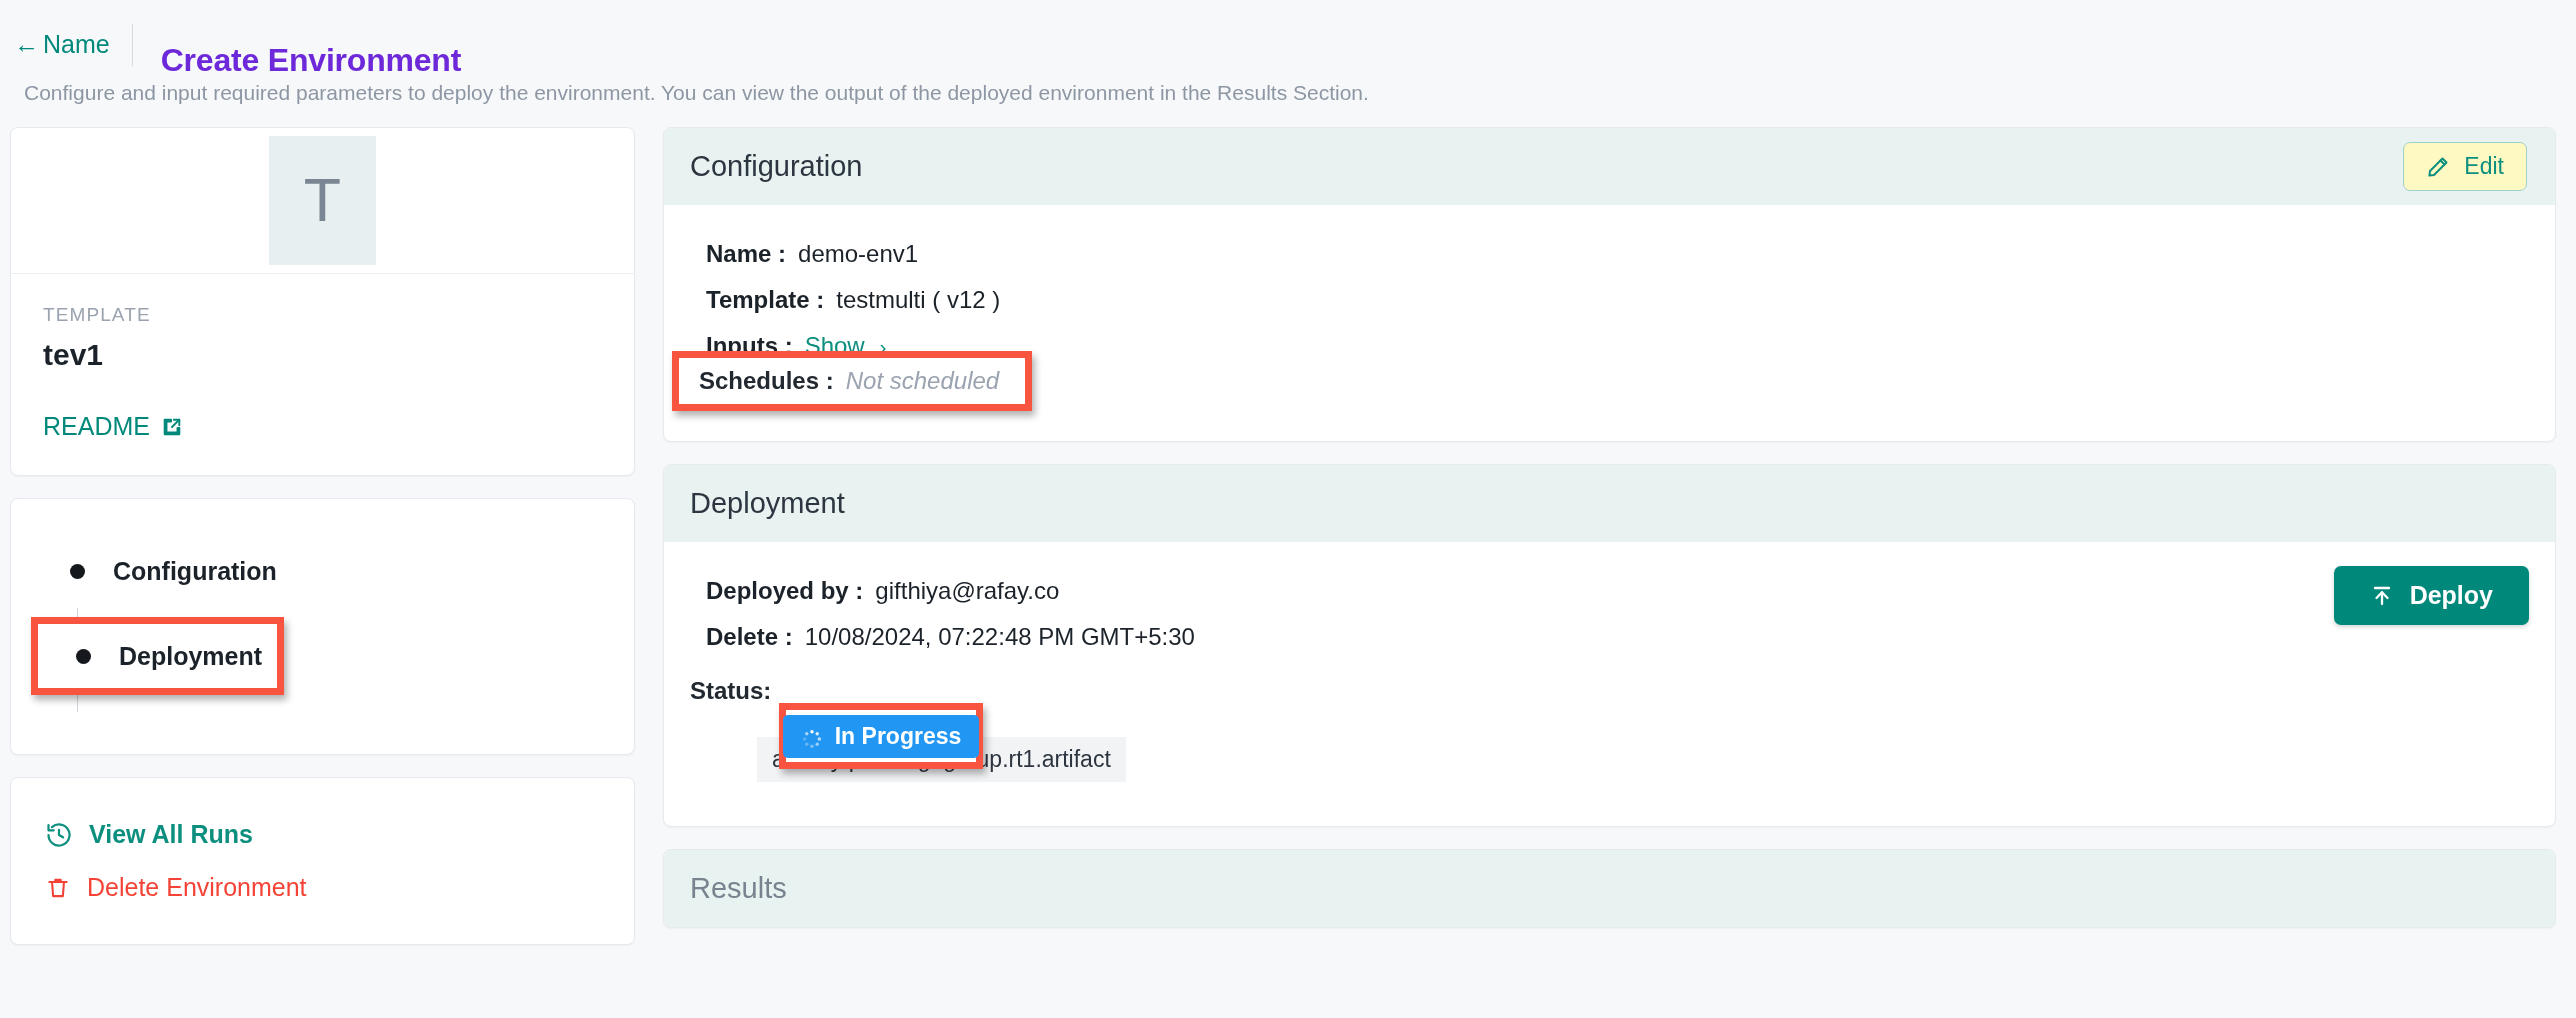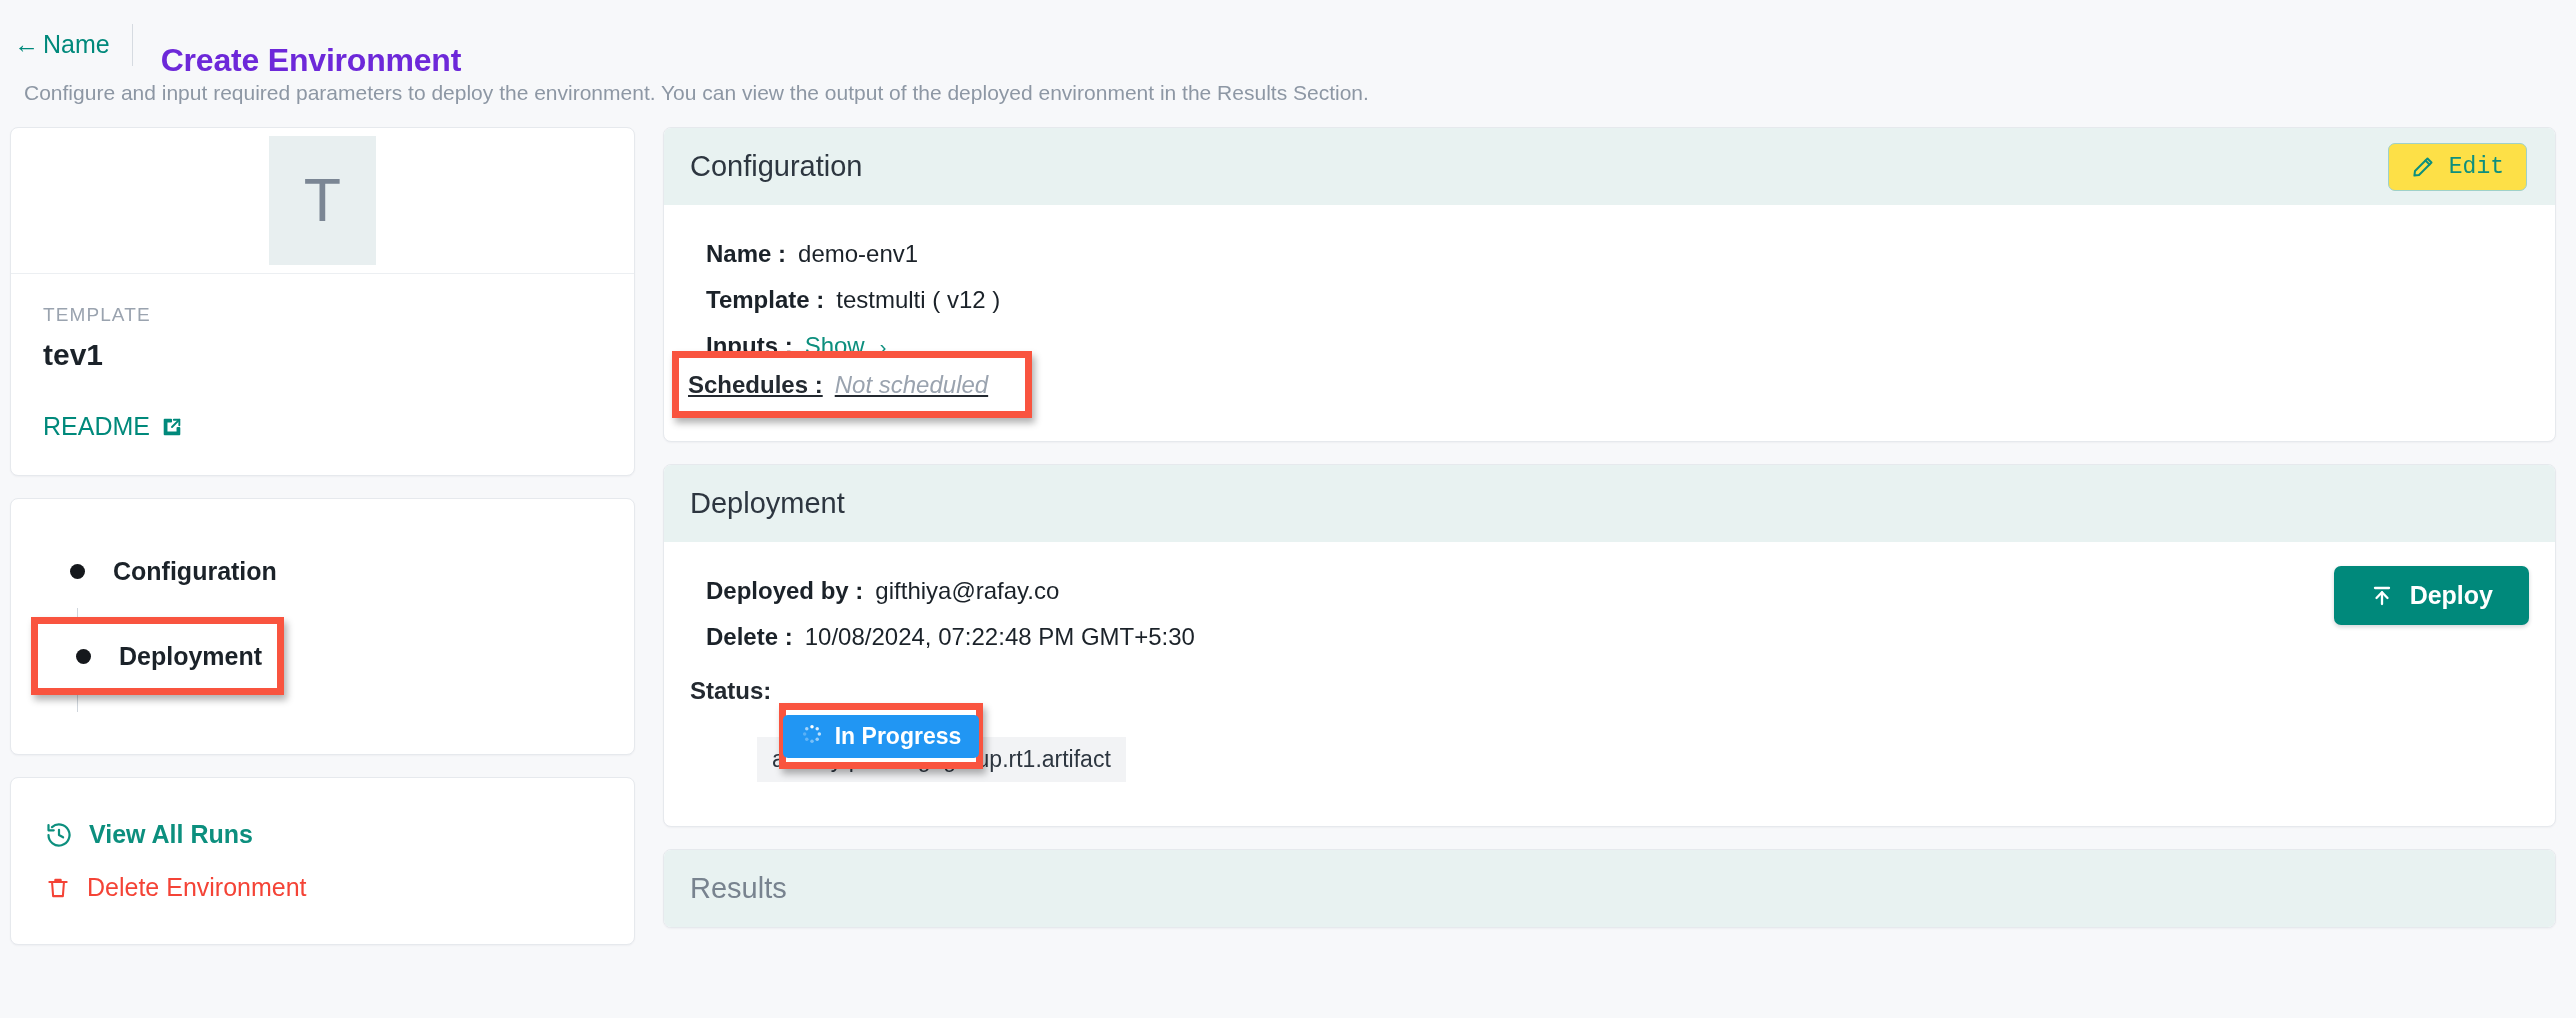--- a/index.html
+++ b/index.html
@@ -221,27 +221,26 @@
     font-size: 29px;
     color: #2d3640;
   }
   .panel-head-title.muted { color: #78838f; }
 
   .edit-btn {
     display: inline-flex;
     align-items: center;
     gap: 14px;
     border: 1px solid #9fd1c9;
-    background: #fde047;
+    background: #fef9c3;
     color: #0c8f7e;
     border-radius: 7px;
     padding: 10px 22px;
     font-size: 23px;
     cursor: pointer;
-    font-family: Liberation Mono, monospace;
   }
 
   .panel-body { padding: 26px 26px 26px 26px; position: relative; }
 
   .kv-row {
     display: flex;
     align-items: baseline;
     font-size: 24px;
     padding: 9px 0;
     color: #1b2229;
@@ -262,23 +261,22 @@
     box-shadow: 3px 5px 7px rgba(0,0,0,0.30);
     z-index: 5;
     display: flex;
     align-items: center;
   }
 
   .annot-schedules {
     left: 8px;
     top: 146px;
     width: 360px;
-    height: 67px;
-    padding-left: 9px;
-    text-decoration: underline;
+    height: 60px;
+    padding-left: 20px;
   }
 
   .annot-status {
     left: 115px;
     top: 161px;
     width: 204px;
     height: 66px;
     padding: 0;
     justify-content: center;
   }
@@ -296,21 +294,21 @@
     display: flex;
     align-items: center;
     padding-left: 38px;
   }
 
   
   .deploy-body { padding: 26px 26px 44px 26px; position: relative; min-height: 235px; }
 
   .status-badge {
     display: inline-flex;
-    align-items: flex-start;
+    align-items: flex-end;
     gap: 12px;
     background: #2196f3;
     color: #ffffff;
     font-weight: bold;
     font-size: 23px;
     border-radius: 5px;
     padding: 8px 18px;
     cursor: pointer;
     white-space: nowrap;
   }

